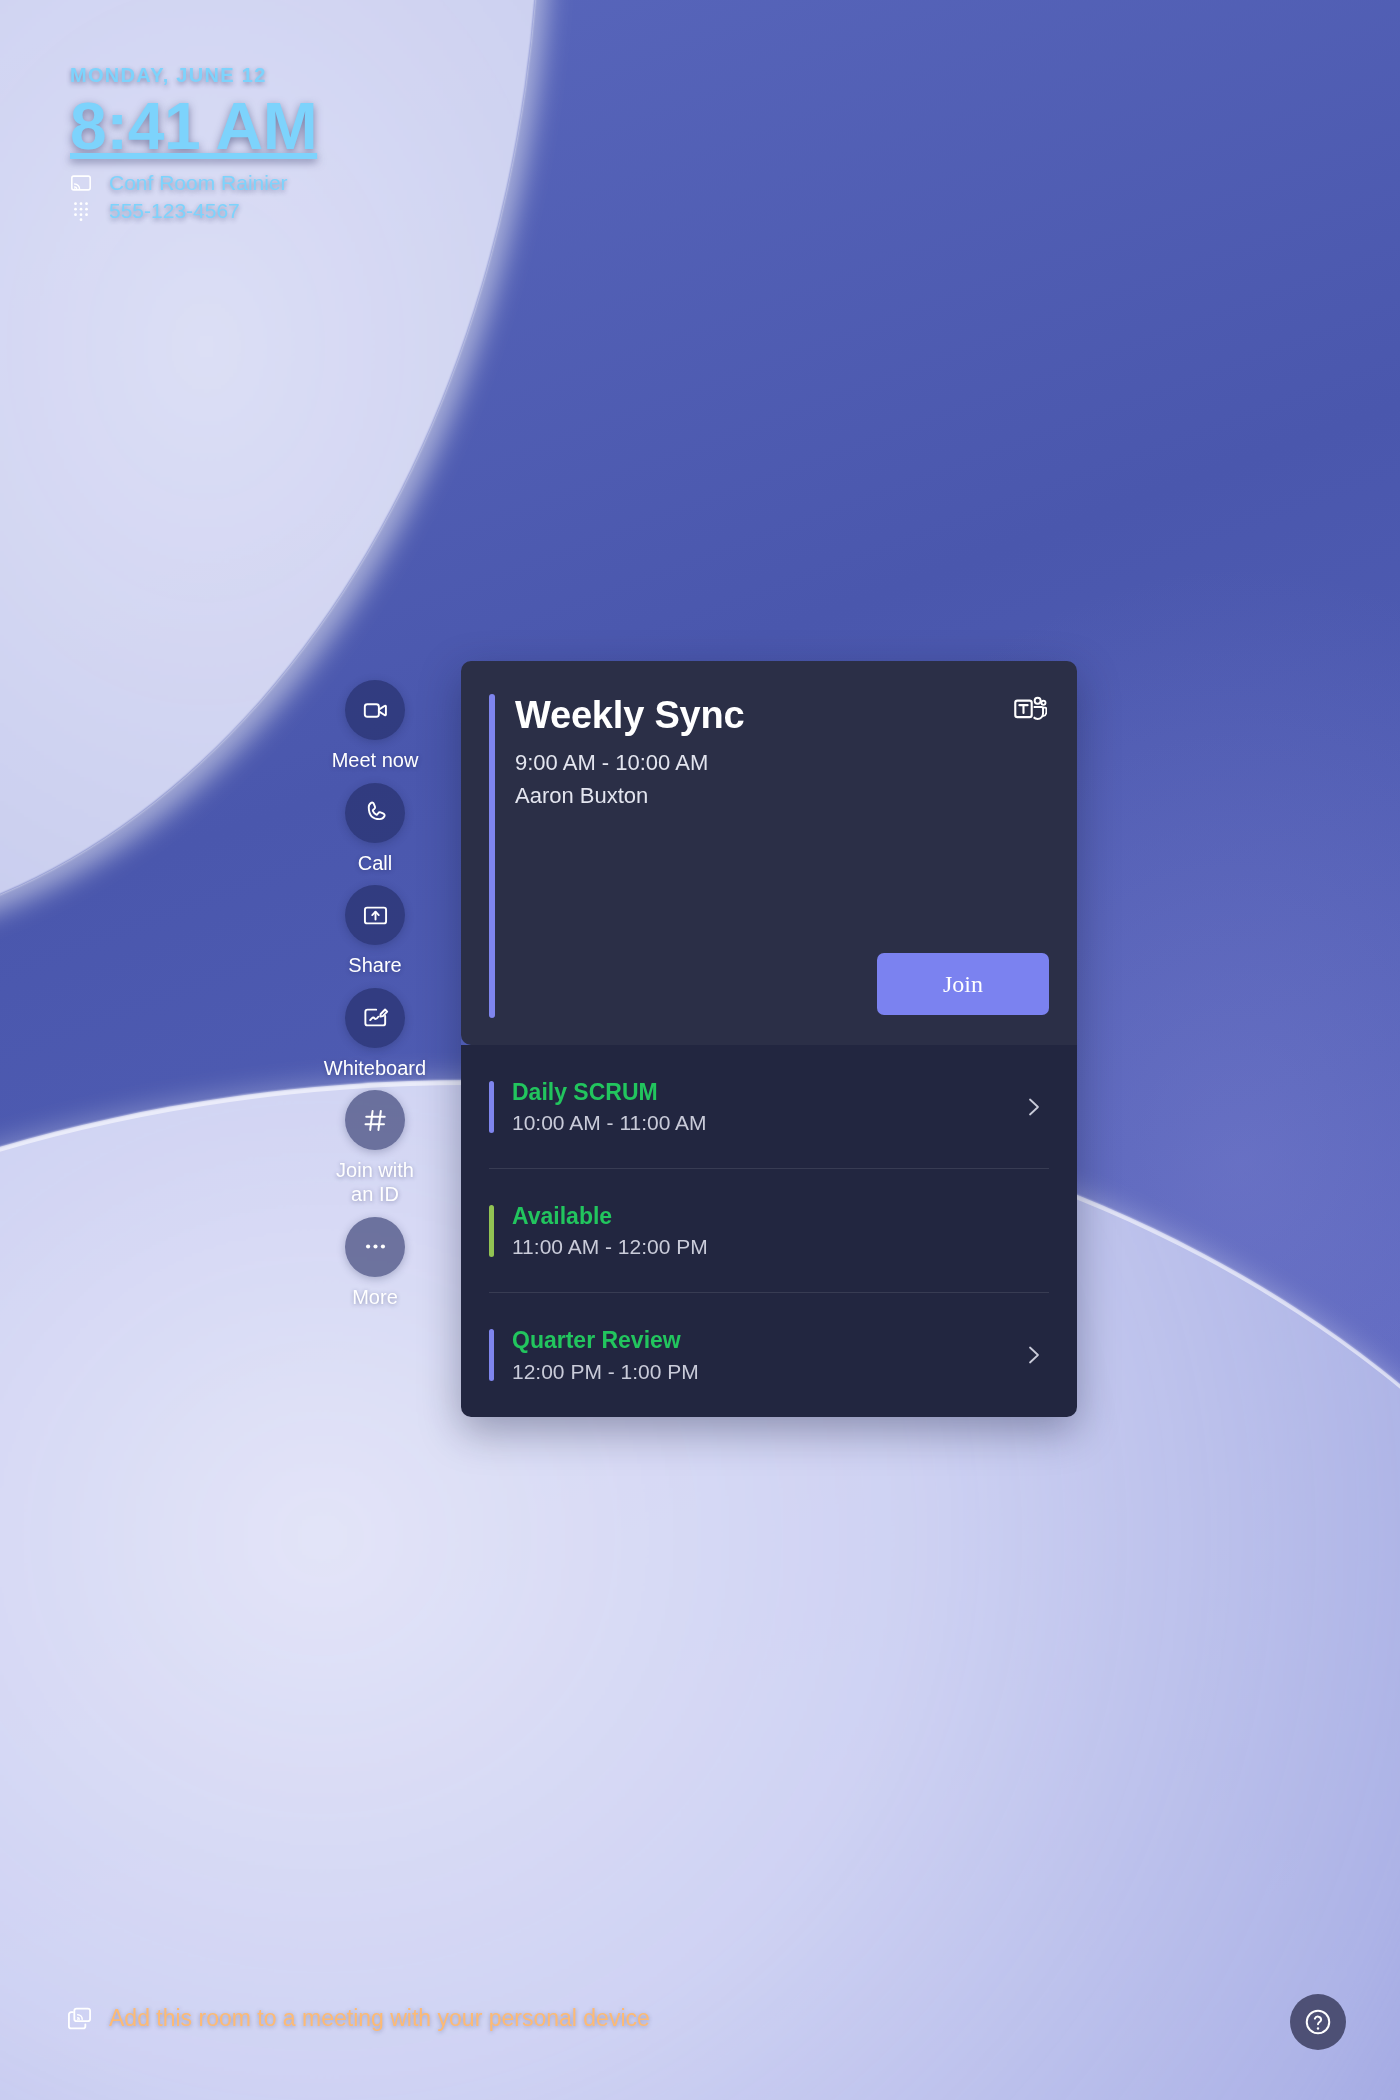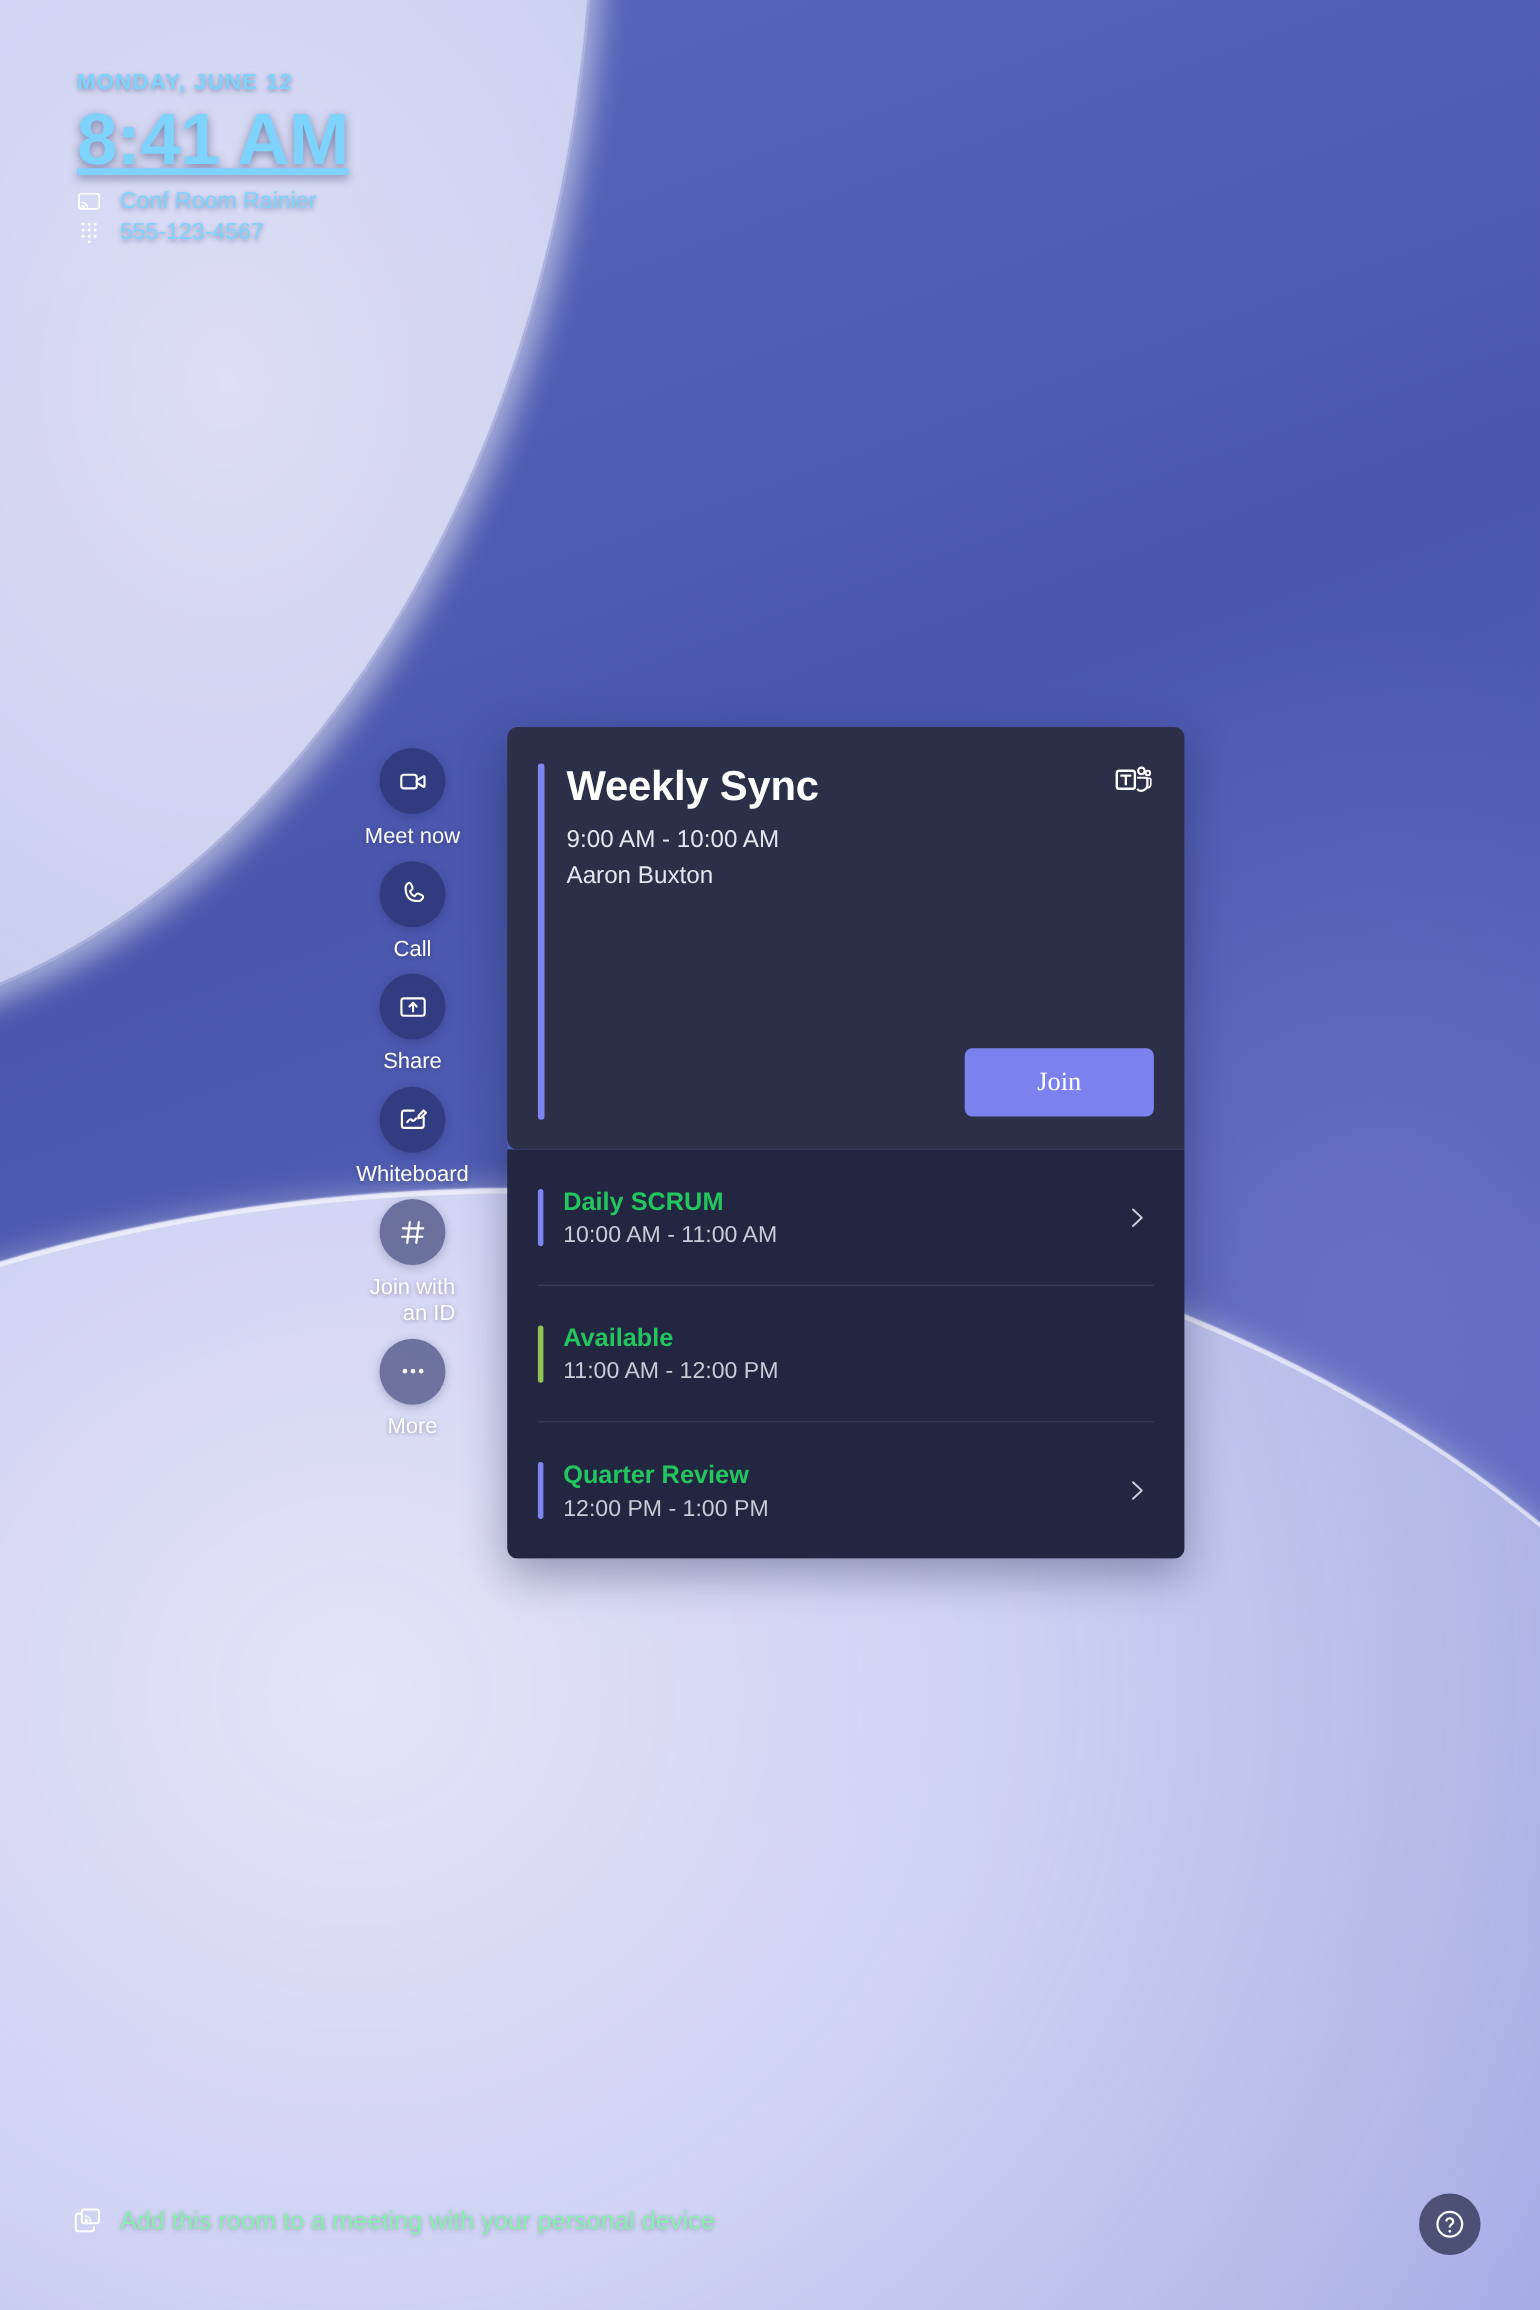--- a/index.html
+++ b/index.html
@@ -145,21 +145,21 @@
     display: flex;
     align-items: center;
     justify-content: center;
     box-shadow: 0 2px 9px rgba(25,30,75,0.26);
   }
   .rail-circle svg { width: 27px; height: 27px; display: block; }
   .rail-label {
     margin-top: 9px;
     font-size: 20px;
     color: #ffffff;
-    text-align: right;
+    text-align: center;
     line-height: 1.18;
     text-shadow: 0 1px 4px rgba(35,40,90,0.4);
     white-space: pre-line;
   }
 
   
   #meeting-card {
     position: absolute;
     left: 461px;
     top: 661px;
@@ -267,21 +267,21 @@
   .agenda-chevron.hidden { visibility: hidden; }
 
   
   #footer-hint {
     position: absolute;
     left: 66px;
     bottom: 68px;
     display: flex;
     align-items: center;
     gap: 16px;
-    color: #86efac;
+    color: #fdba74;
     font-size: 23px;
     text-shadow: 0 1px 4px rgba(40,45,95,0.35);
     cursor: pointer;
   }
   #footer-hint svg { width: 27px; height: 27px; display: block; flex: none; }
 
   #help-button {
     position: absolute;
     right: 54px;
     bottom: 50px;

